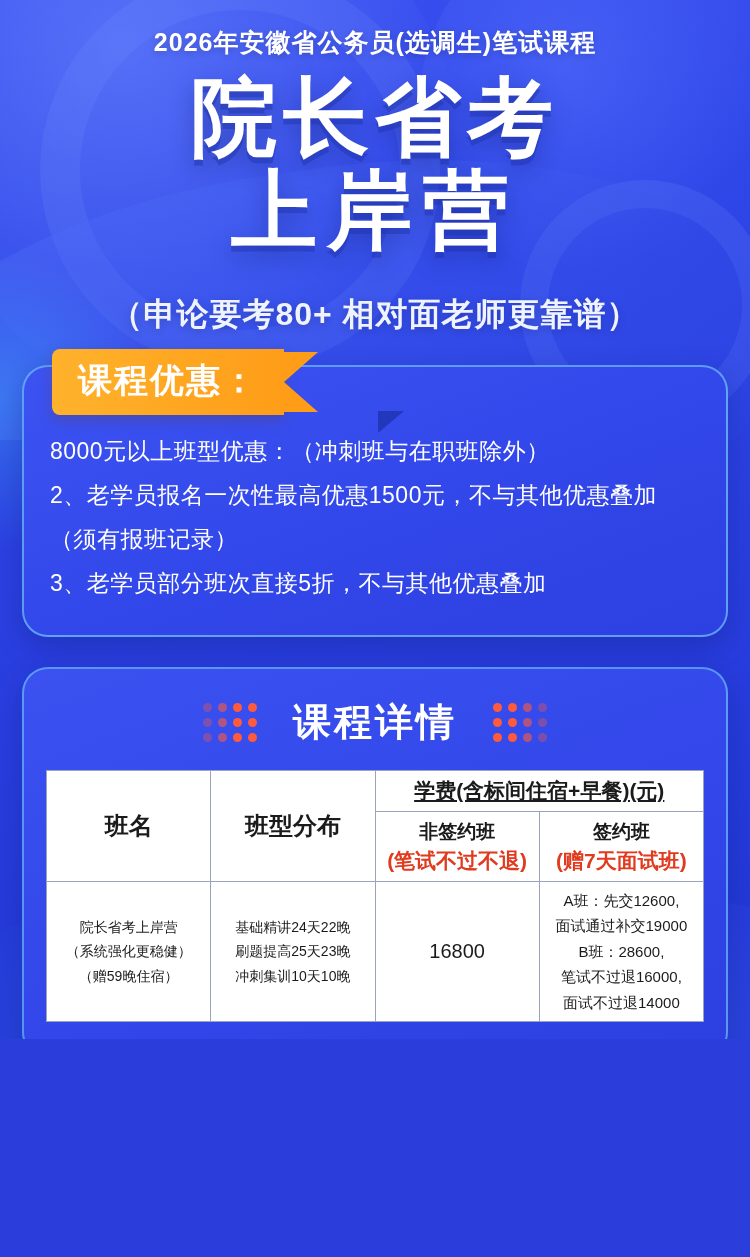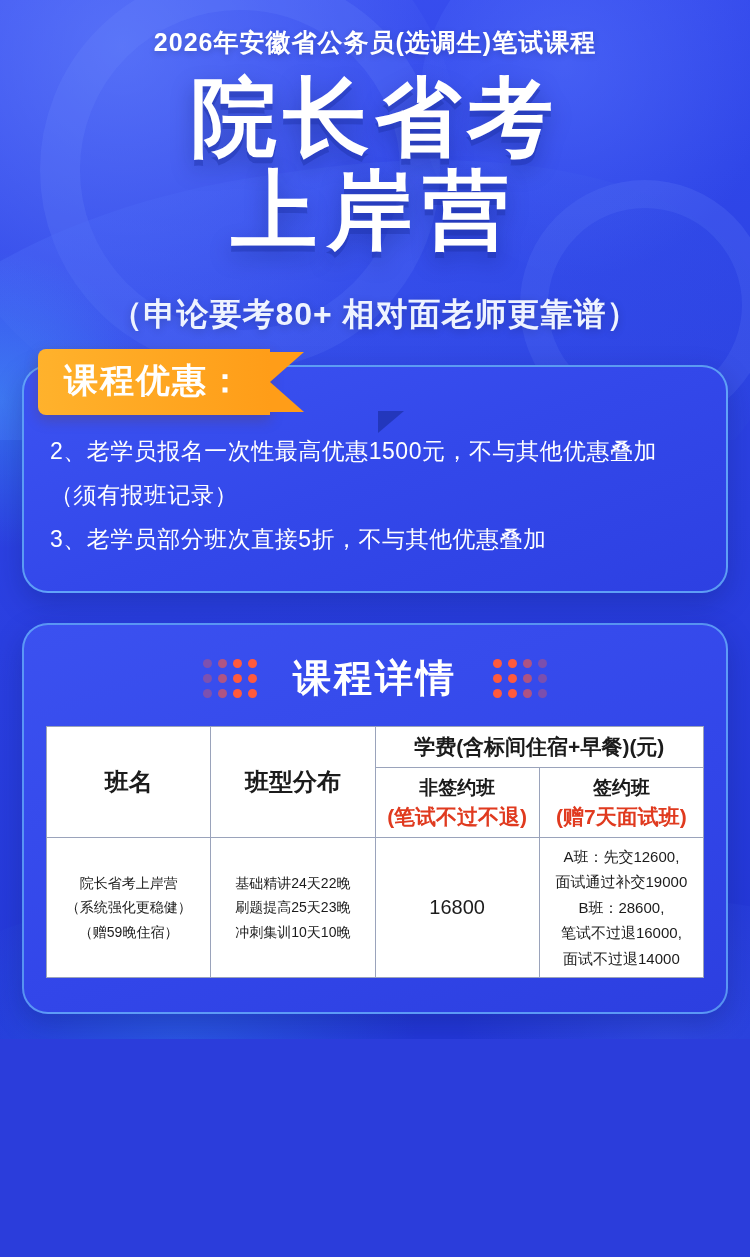--- a/index.html
+++ b/index.html
@@ -124,20 +124,21 @@
   }
   .ribbon-body {
     background: linear-gradient(90deg, #ffb22c 0%, #ff9d18 100%);
     color: #ffffff;
     font-size: 34px;
     font-weight: bold;
     letter-spacing: 2px;
     padding: 9px 26px 11px 26px;
     border-radius: 8px 0 0 8px;
     box-shadow: 0 5px 14px rgba(120,60,0,.25);
+    margin-left: 14px;
   }
   .ribbon-tail {
     width: 0; height: 0;
     border-top: 30px solid #ff9d18;
     border-bottom: 30px solid #ff9d18;
     border-right: 34px solid transparent;
   }
   .ribbon-shadow {
     position: absolute;
     left: 354px; top: 44px;
@@ -202,21 +203,21 @@
     background: #ffffff;
     border-collapse: collapse;
     table-layout: fixed;
   }
   table.course th, table.course td {
     border: 1px solid #9aa3bb;
     text-align: center;
     color: #1b1b1b;
     padding: 6px 4px;
   }
-  .th-fee { font-size: 21px; font-weight: bold; padding: 12px 4px; }
+  .th-fee { font-size: 21px; font-weight: bold; padding: 12px 4px; text-decoration: underline; }
   .th-main { font-size: 24px; font-weight: bold; }
   .th-sub { font-size: 19px; font-weight: bold; line-height: 1.5; }
   .th-note { color: #e03a1f; font-size: 21px; font-weight: bold; }
   .cell-sm { font-size: 14px; line-height: 1.75; }
   .cell-mid { font-size: 20px; }
   .cell-left { font-size: 15px; line-height: 1.7; text-align: left; padding-left: 14px; }
   .nowrap { white-space: nowrap; }
 </style>
 </head>
 <body>
@@ -242,20 +243,21 @@
     </div>
     <div class="subtitle">（申论要考80+ 相对面老师更靠谱）</div>
   </div>
 
   <div class="promo-card">
     <div class="ribbon-shadow"></div>
     <div class="ribbon">
       <div class="ribbon-body">课程优惠：</div>
       <div class="ribbon-tail"></div>
     </div>
+    <div class="promo-line">8000元以上班型优惠：（冲刺班与在职班除外）</div>
     <div class="promo-line">2、老学员报名一次性最高优惠1500元，不与其他优惠叠加</div>
     <div class="promo-line">（须有报班记录）</div>
     <div class="promo-line">3、老学员部分班次直接5折，不与其他优惠叠加</div>
   </div>
 
   <div class="detail-card">
     <div class="detail-head">
       <div class="dots fade">
         <i></i>
           <i></i>

